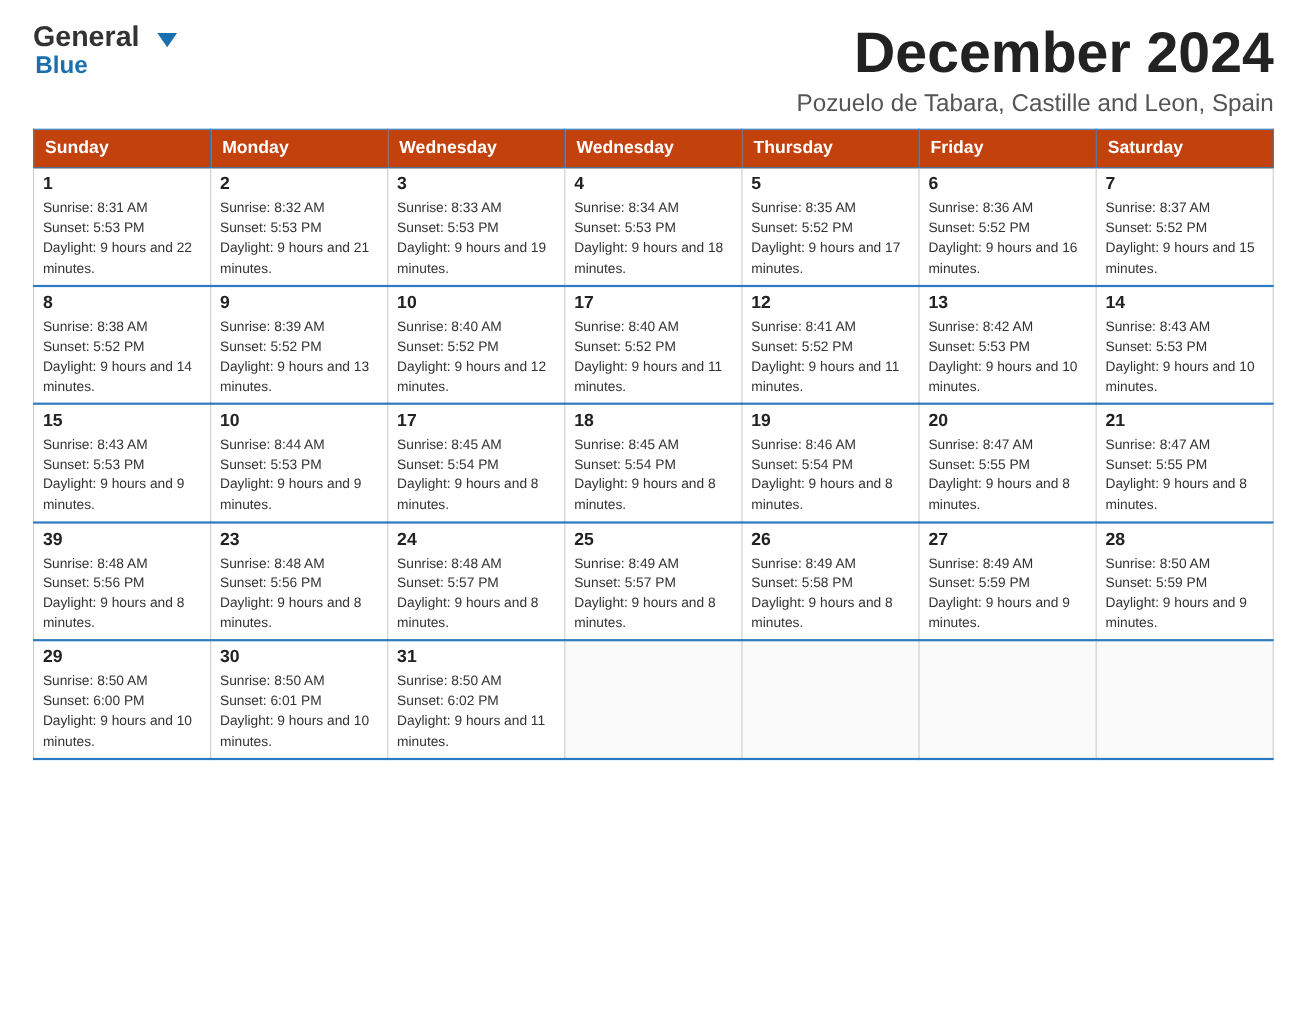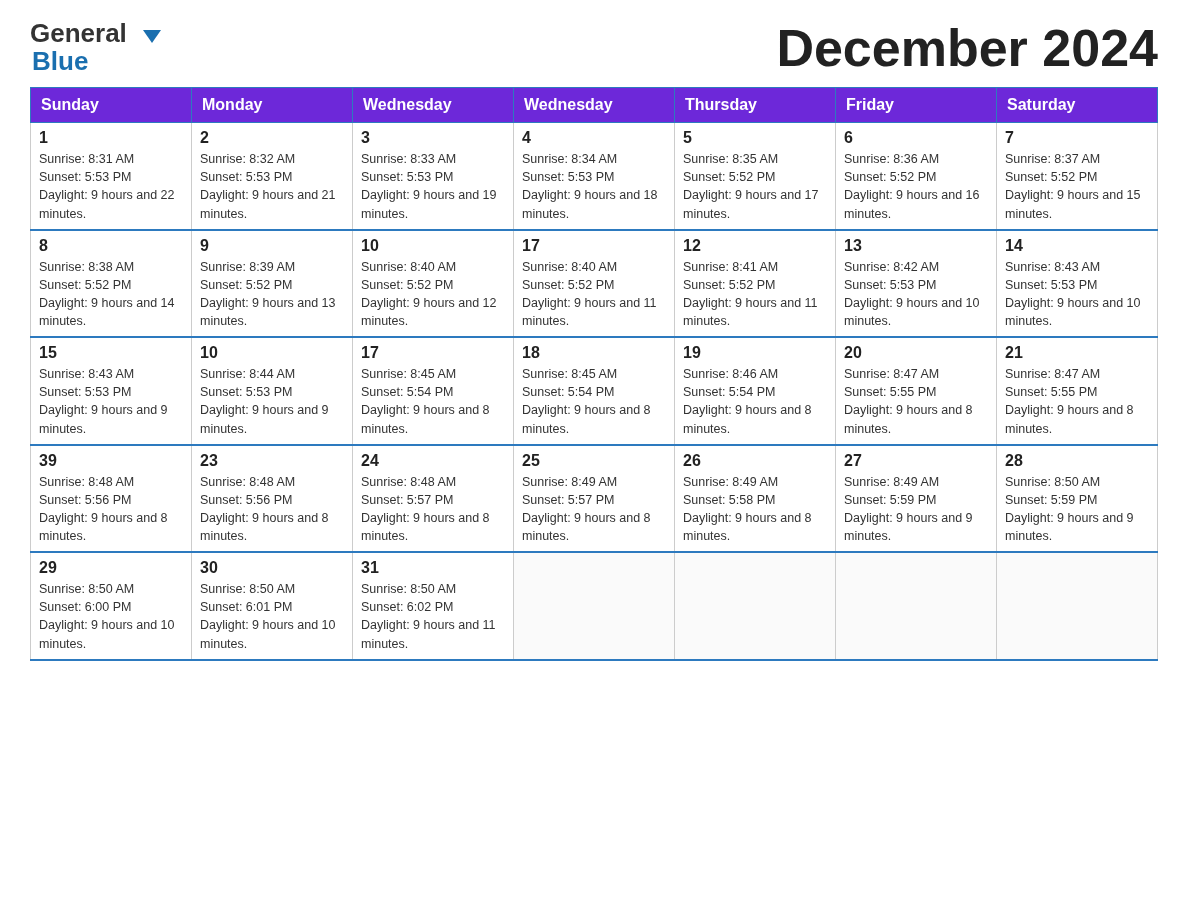--- a/index.html
+++ b/index.html
@@ -46,21 +46,21 @@
       font-size: 22px;
       color: #555;
       margin-top: 4px;
     }
     table {
       width: 100%;
       border-collapse: collapse;
       margin-top: 8px;
     }
     thead tr th {
-      background: #6d28d9;
+      background: #c2410c;
       color: #fff;
       font-size: 16px;
       font-weight: bold;
       padding: 8px 10px;
       text-align: left;
       border: 1px solid #2d7abf;
     }
     tbody tr td {
       vertical-align: top;
       padding: 6px 8px;
@@ -95,25 +95,26 @@
 </head>
 <body>
 
 <div class="header">
   <div class="logo">
     <div class="logo-text">
       <span class="logo-general">General</span>
       <span style="display:inline-block;width:0;height:0;border-left:9px solid transparent;border-right:9px solid transparent;border-top:13px solid #1a6faf;margin-left:3px;margin-top:6px;vertical-align:top;"></span>
     </div>
     <div style="margin-top:2px;">
-      <span class="logo-blue" style="font-size:26px;font-weight:bold;color:#1a6faf;margin-left:2px;">Blue</span>
+      <span class="logo-blue" style="font-size:22px;font-weight:bold;color:#1a6faf;margin-left:2px;">Blue</span>
     </div>
   </div>
   <div class="title-block">
     <div class="month-title">December 2024</div>
+    <div class="location-title">Pozuelo de Tabara, Castille and Leon, Spain</div>
   </div>
 </div>
 
 <table>
   <thead>
     <tr>
       <th>Sunday</th>
       <th>Monday</th>
       <th>Wednesday</th>
       <th>Wednesday</th>

